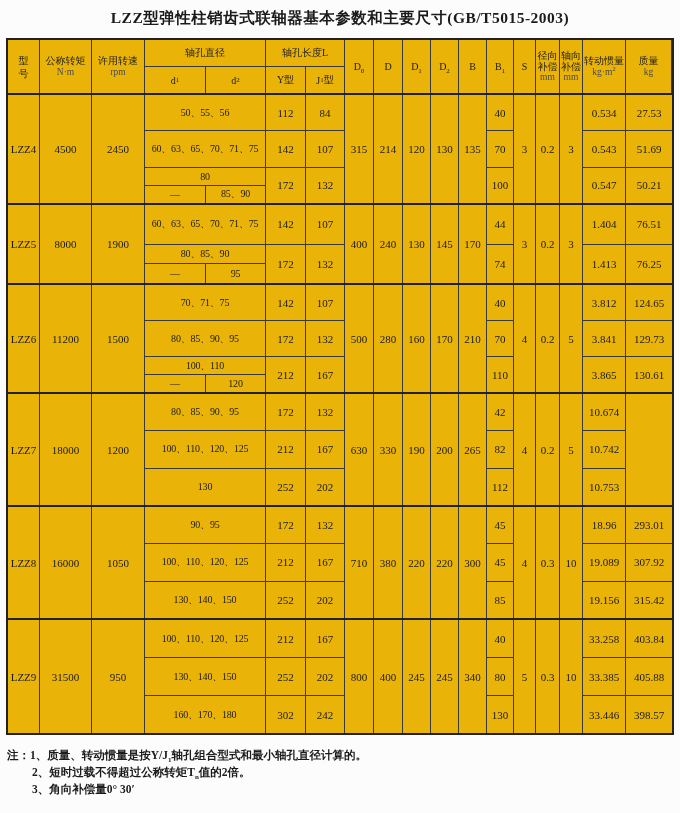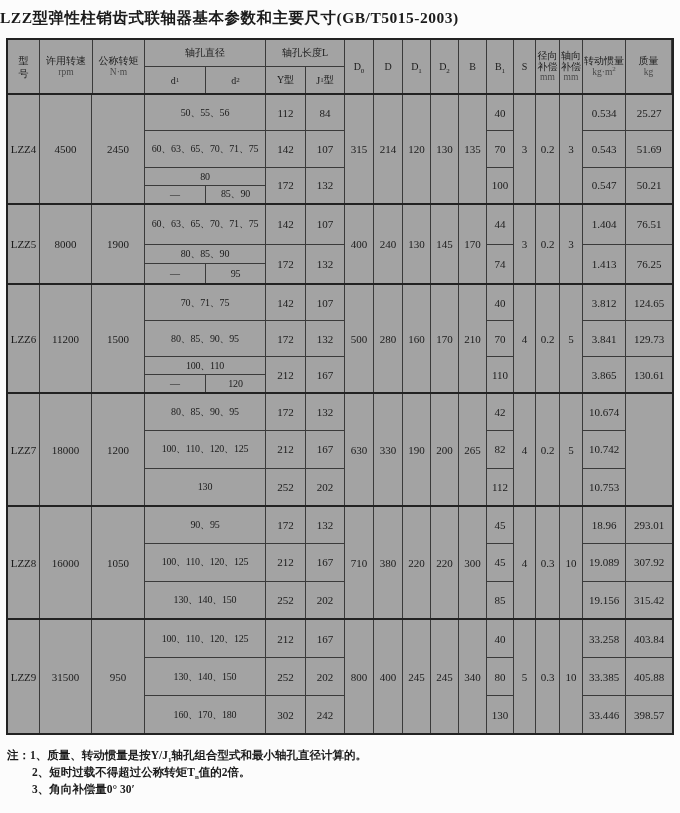--- a/index.html
+++ b/index.html
@@ -12,31 +12,32 @@
   *{box-sizing:border-box;margin:0;padding:0;}
   html,body{width:680px;height:813px;overflow:hidden;}
   body{
     background:var(--paper);
     color:var(--ink);
     font-family:"Liberation Serif","DejaVu Serif",serif;
   }
   
   .title{
     margin-top:6px;
+    text-align:center;
     font-size:15.5px;
     font-weight:700;
     letter-spacing:.5px;
     line-height:24px;
   }
   
   .wtable{
     width:668px;
     margin:8px auto 0 6px;
     border:2px solid var(--bd2);
-    background:#a3a3a3;
+    background:#eab308;
   }
   .cell,.hcell,.scell,.dtop,.dleft,.dright{
     display:flex;align-items:center;justify-content:center;
     text-align:center;
   }
   .cell{border-right:1px solid var(--bd);font-size:11px;}
   
   .c-model{width:32px;}
   .c-torque{width:52px;}
   .c-speed{width:53px;}
@@ -102,27 +103,27 @@
 <body>
 
 <div class="title">LZZ型弹性柱销齿式联轴器基本参数和主要尺寸(GB/T5015-2003)</div>
 
 <div class="wtable">
 
   <div class="thead">
     <div class="hcell c-model">
         <span class="narrow">型号</span>
       </div>
+    <div class="hcell c-torque">
+      <span>公称转矩</span>
+      <span class="unit">N·m</span>
+    </div>
     <div class="hcell c-speed">
       <span>许用转速</span>
       <span class="unit">rpm</span>
-    </div>
-    <div class="hcell c-torque">
-      <span>公称转矩</span>
-      <span class="unit">N·m</span>
     </div>
     <div class="hgrp hg-bore">
       <div class="top">轴孔直径</div>
       <div class="bot">
         <div class="hsub first">
             <span>d</span>
             <sub>1</sub>
           </div>
         <div class="hsub">
             <span>d</span>
@@ -221,21 +222,21 @@
     </div>
     <div class="cell c-s">3</div>
     <div class="cell c-rad">0.2</div>
     <div class="cell c-ax">3</div>
     <div class="stack c-inertia">
       <div class="scell">0.534</div>
       <div class="scell">0.543</div>
       <div class="scell">0.547</div>
     </div>
     <div class="stack c-mass">
-      <div class="scell">25.27</div>
+      <div class="scell">27.53</div>
       <div class="scell">51.69</div>
       <div class="scell">50.21</div>
     </div>
   </div>
 
   <div class="grp" style="height:80px">
     <div class="cell c-model">LZZ5</div>
     <div class="cell c-torque">8000</div>
     <div class="cell c-speed">1900</div>
     <div class="boreblock">

